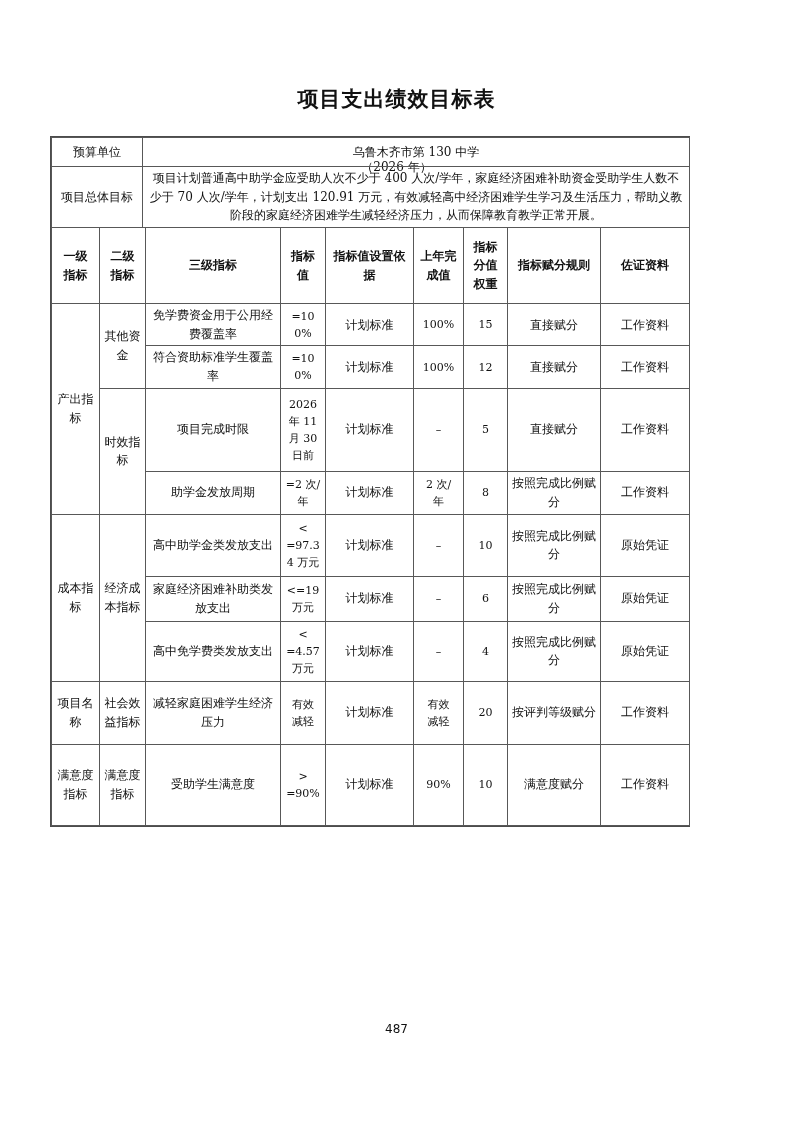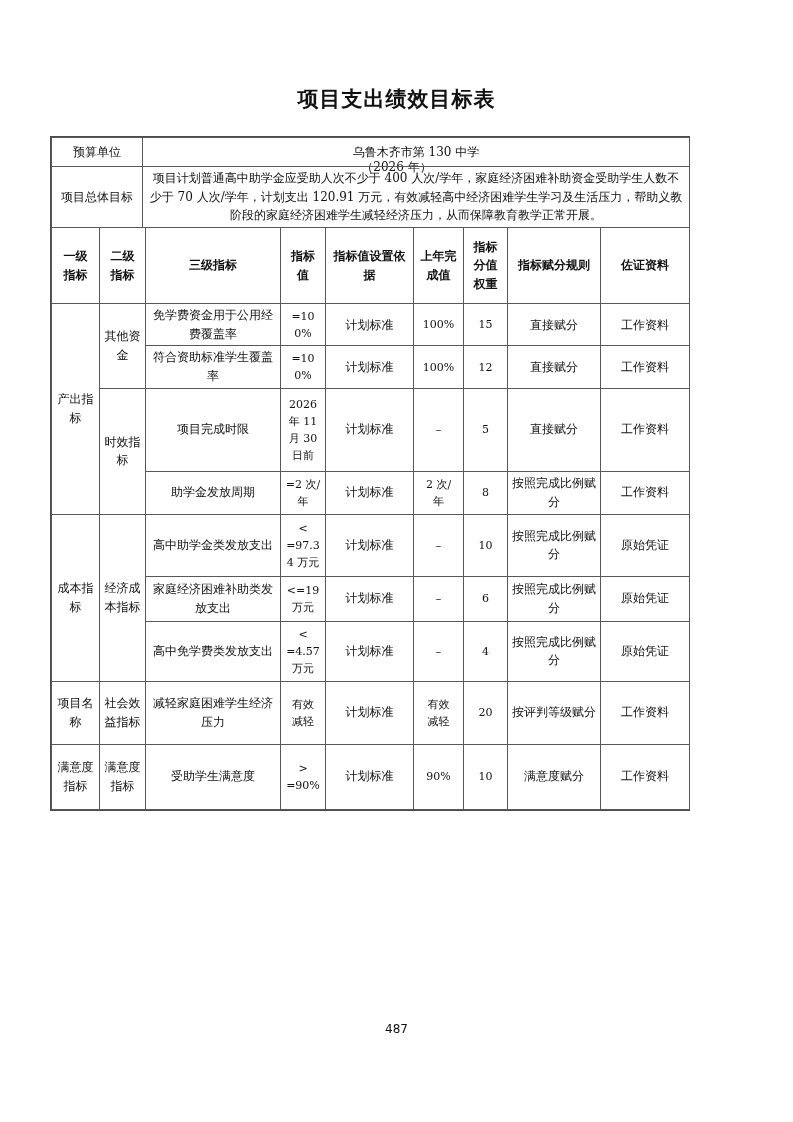--- a/index.html
+++ b/index.html
@@ -203,21 +203,21 @@
         <td class="c-l3">减轻家庭困难学生经济压力</td>
         <td class="c-val">有效
 减轻</td>
         <td class="c-basis">计划标准</td>
         <td class="c-prev">有效
 减轻</td>
         <td class="c-wt">20</td>
         <td class="c-rule">按评判等级赋分</td>
         <td class="c-ev">工作资料</td>
       </tr>
-      <tr style="height:65px">
+      <tr style="height:81px">
         <td class="c-l1">满意度指标</td>
         <td class="c-l2">满意度指标</td>
         <td class="c-l3">受助学生满意度</td>
         <td class="c-val">&gt;
 =90%</td>
         <td class="c-basis">计划标准</td>
         <td class="c-prev">90%</td>
         <td class="c-wt">10</td>
         <td class="c-rule">满意度赋分</td>
         <td class="c-ev">工作资料</td>

